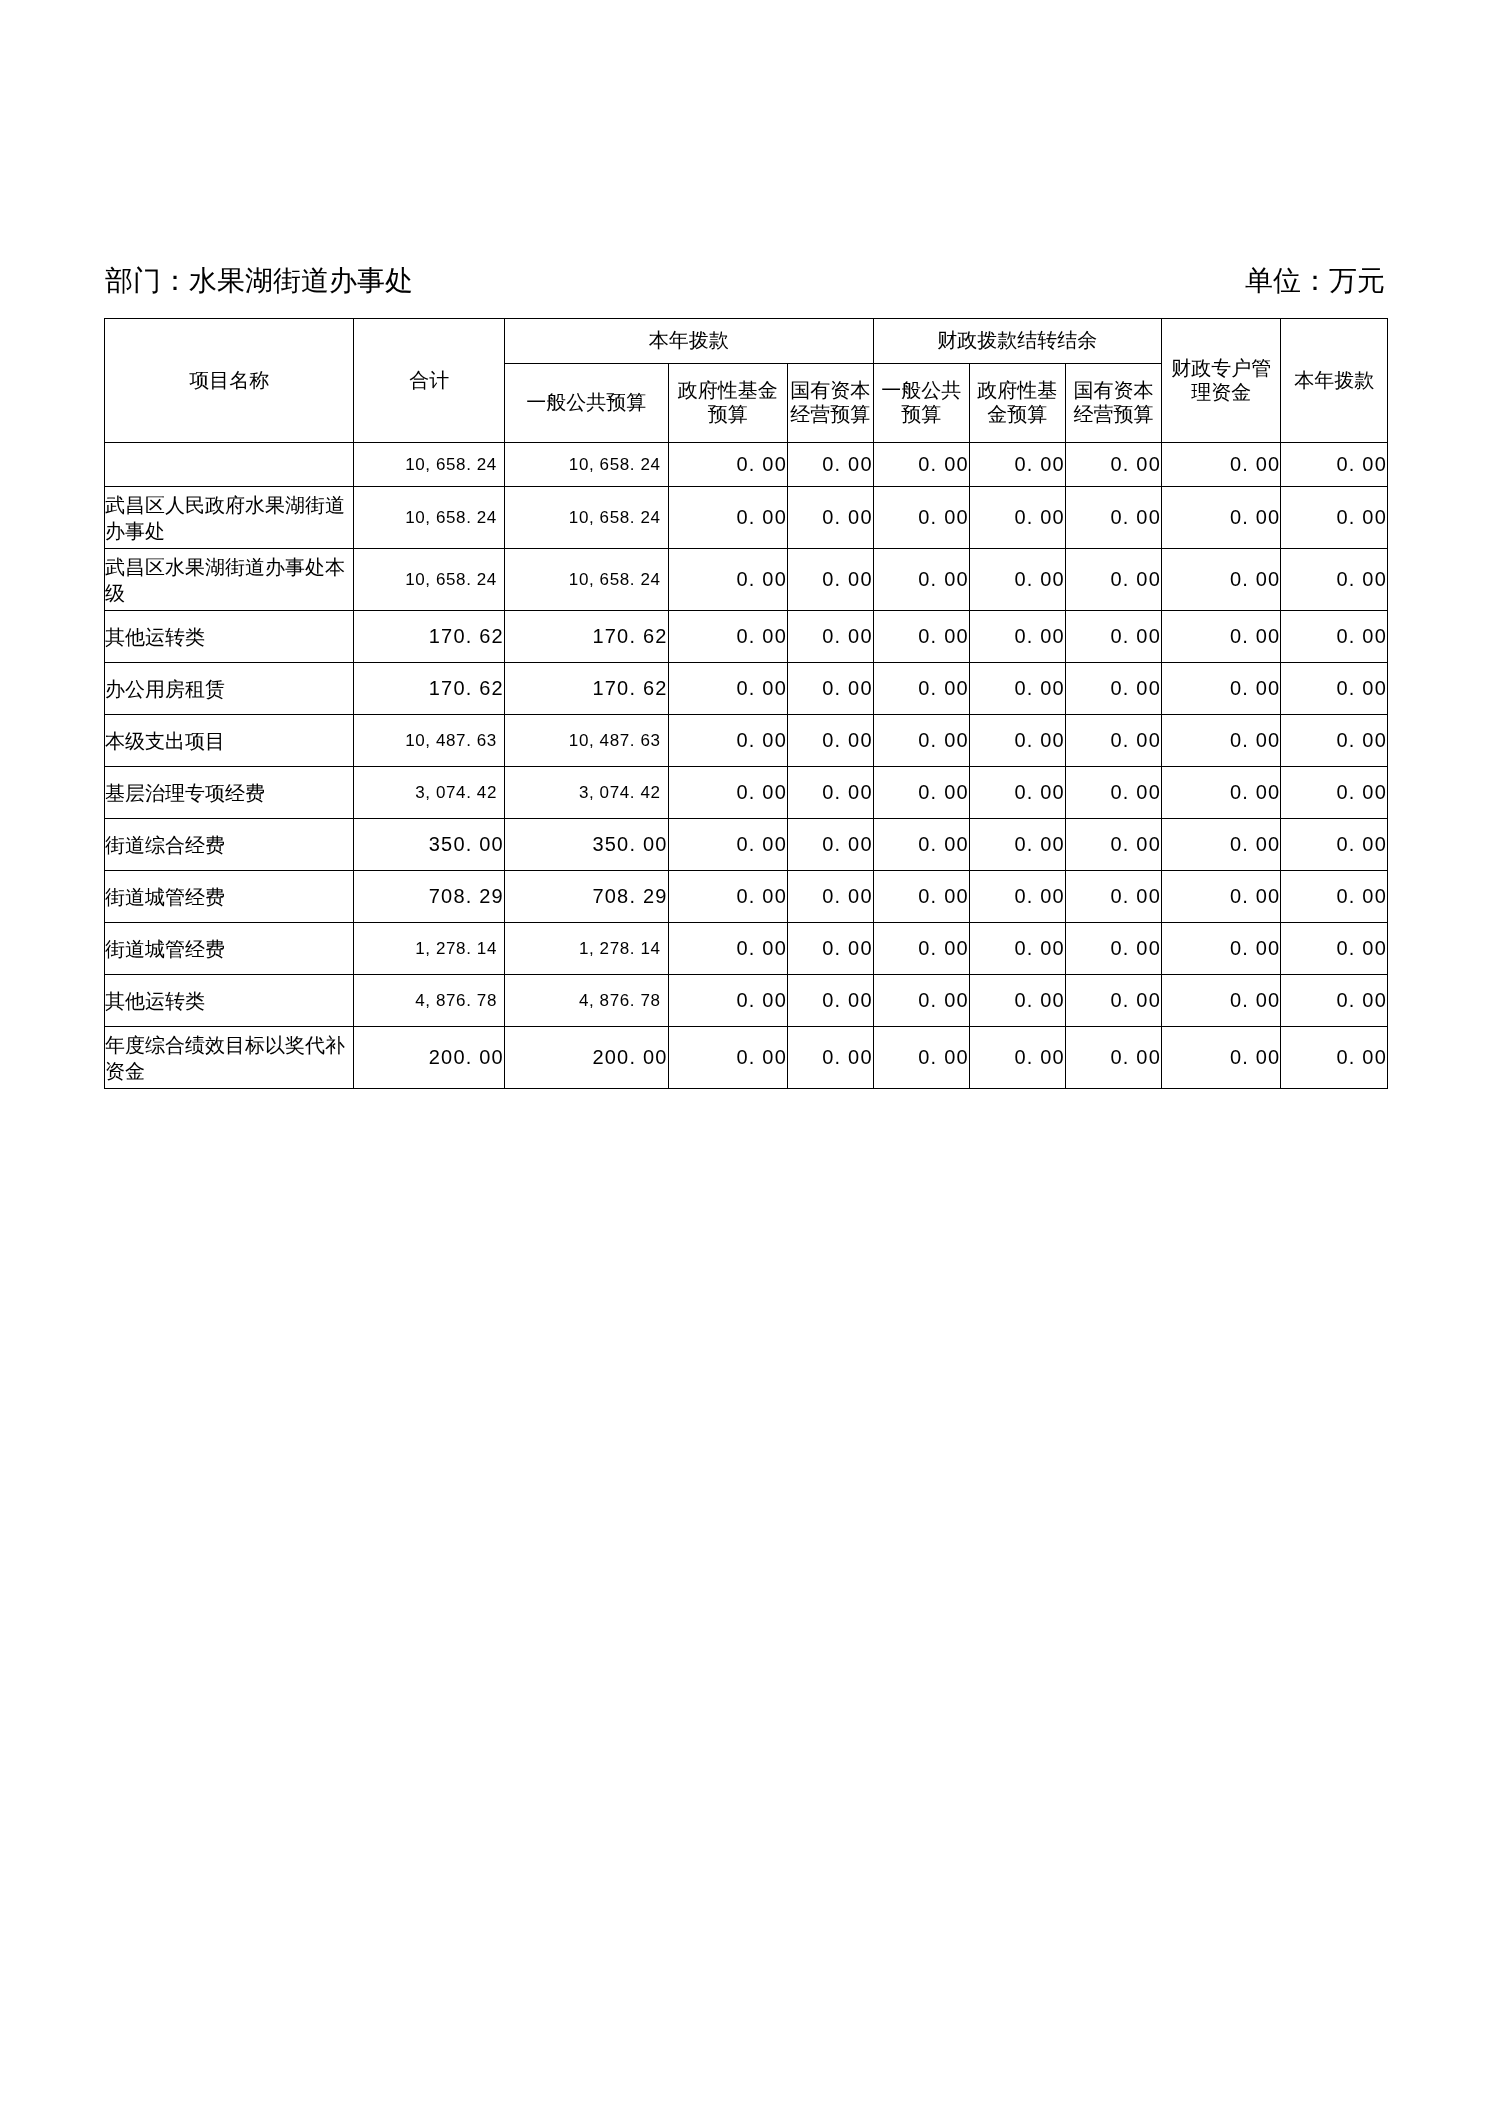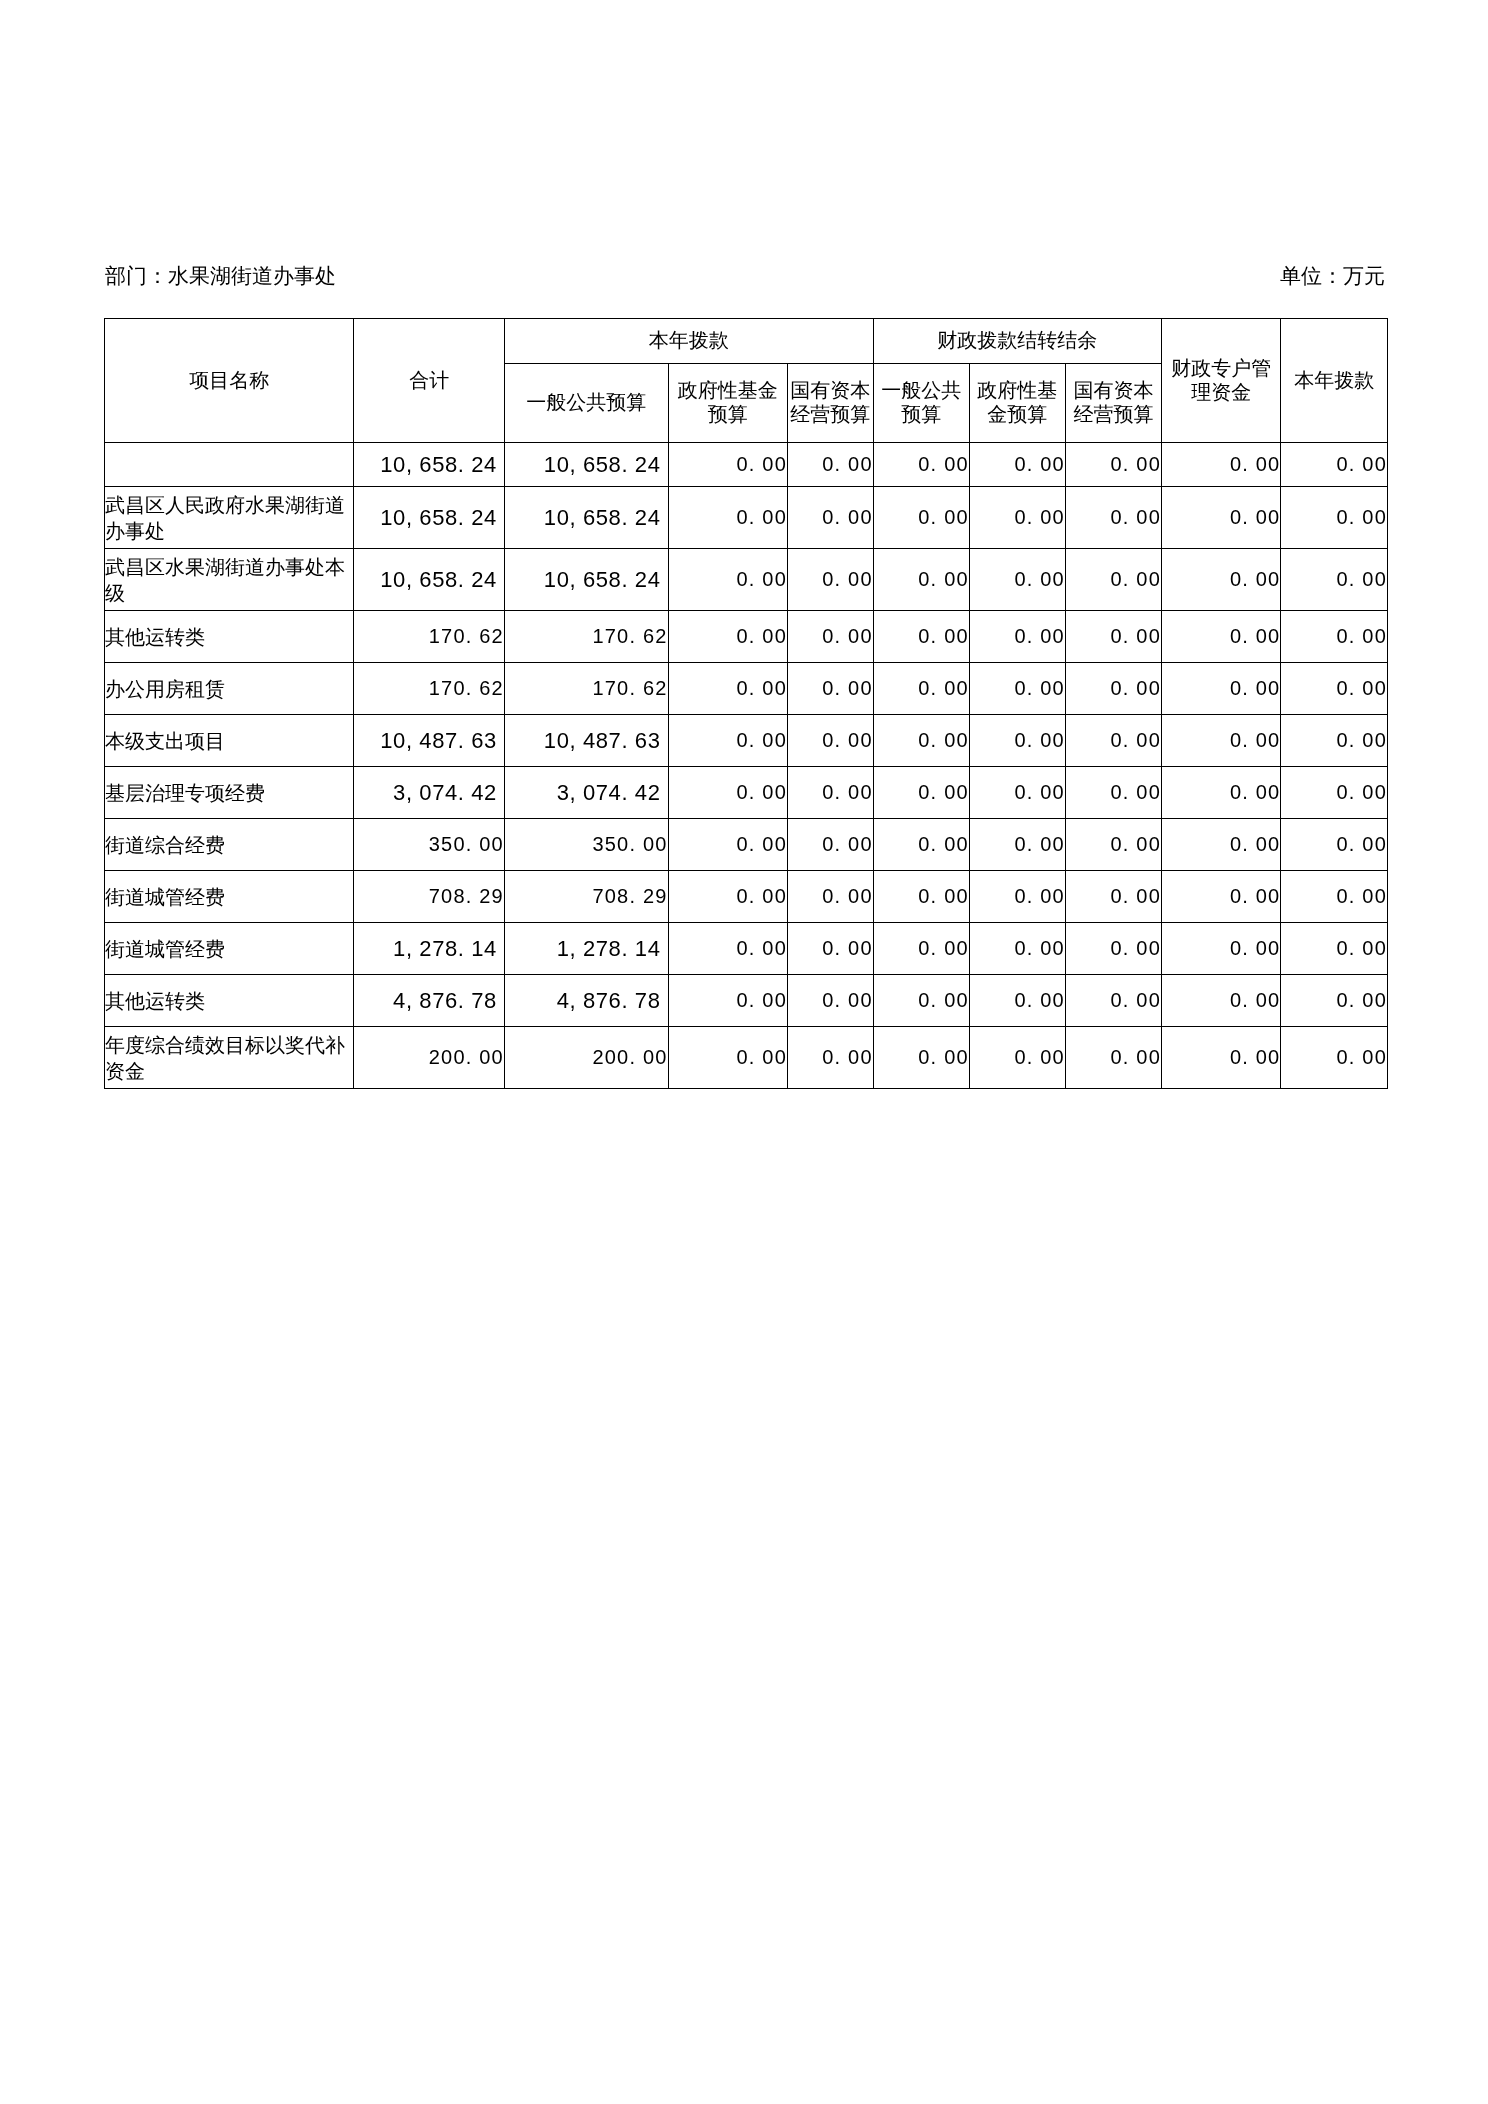--- a/index.html
+++ b/index.html
@@ -31,21 +31,21 @@
     letter-spacing: 2px;
     font-family: "Liberation Sans", "DejaVu Sans", sans-serif;
   }
   .meta-row {
     position: absolute;
     left: 105px;
     top: 262px;
     width: 1280px;
     display: flex;
     justify-content: space-between;
-    font-size: 21px;
+    font-size: 28px;
     font-family: "Liberation Sans", "DejaVu Sans", sans-serif;
   }
   .meta-left, .meta-right {
     white-space: nowrap;
   }
   table.sheet {
     position: absolute;
     left: 104px;
     top: 318px;
     width: 1284px;
@@ -75,21 +75,21 @@
     font-weight: bold;
   }
   .num {
     text-align: right;
     padding: 10px 10px 10px 4px;
     letter-spacing: 1.2px;
     font-weight: bold;
     white-space: nowrap;
   }
   .num.small {
-    font-size: 22px;
+    font-size: 17px;
     letter-spacing: 0.6px;
     padding-right: 7px;
   }
   .row-h1 { height: 44px; }
   .row-h2 { height: 62px; }
   .row-h3 { height: 52px; }
   .pgnum {
     position: absolute;
     left: 0;
     top: 1930px;

